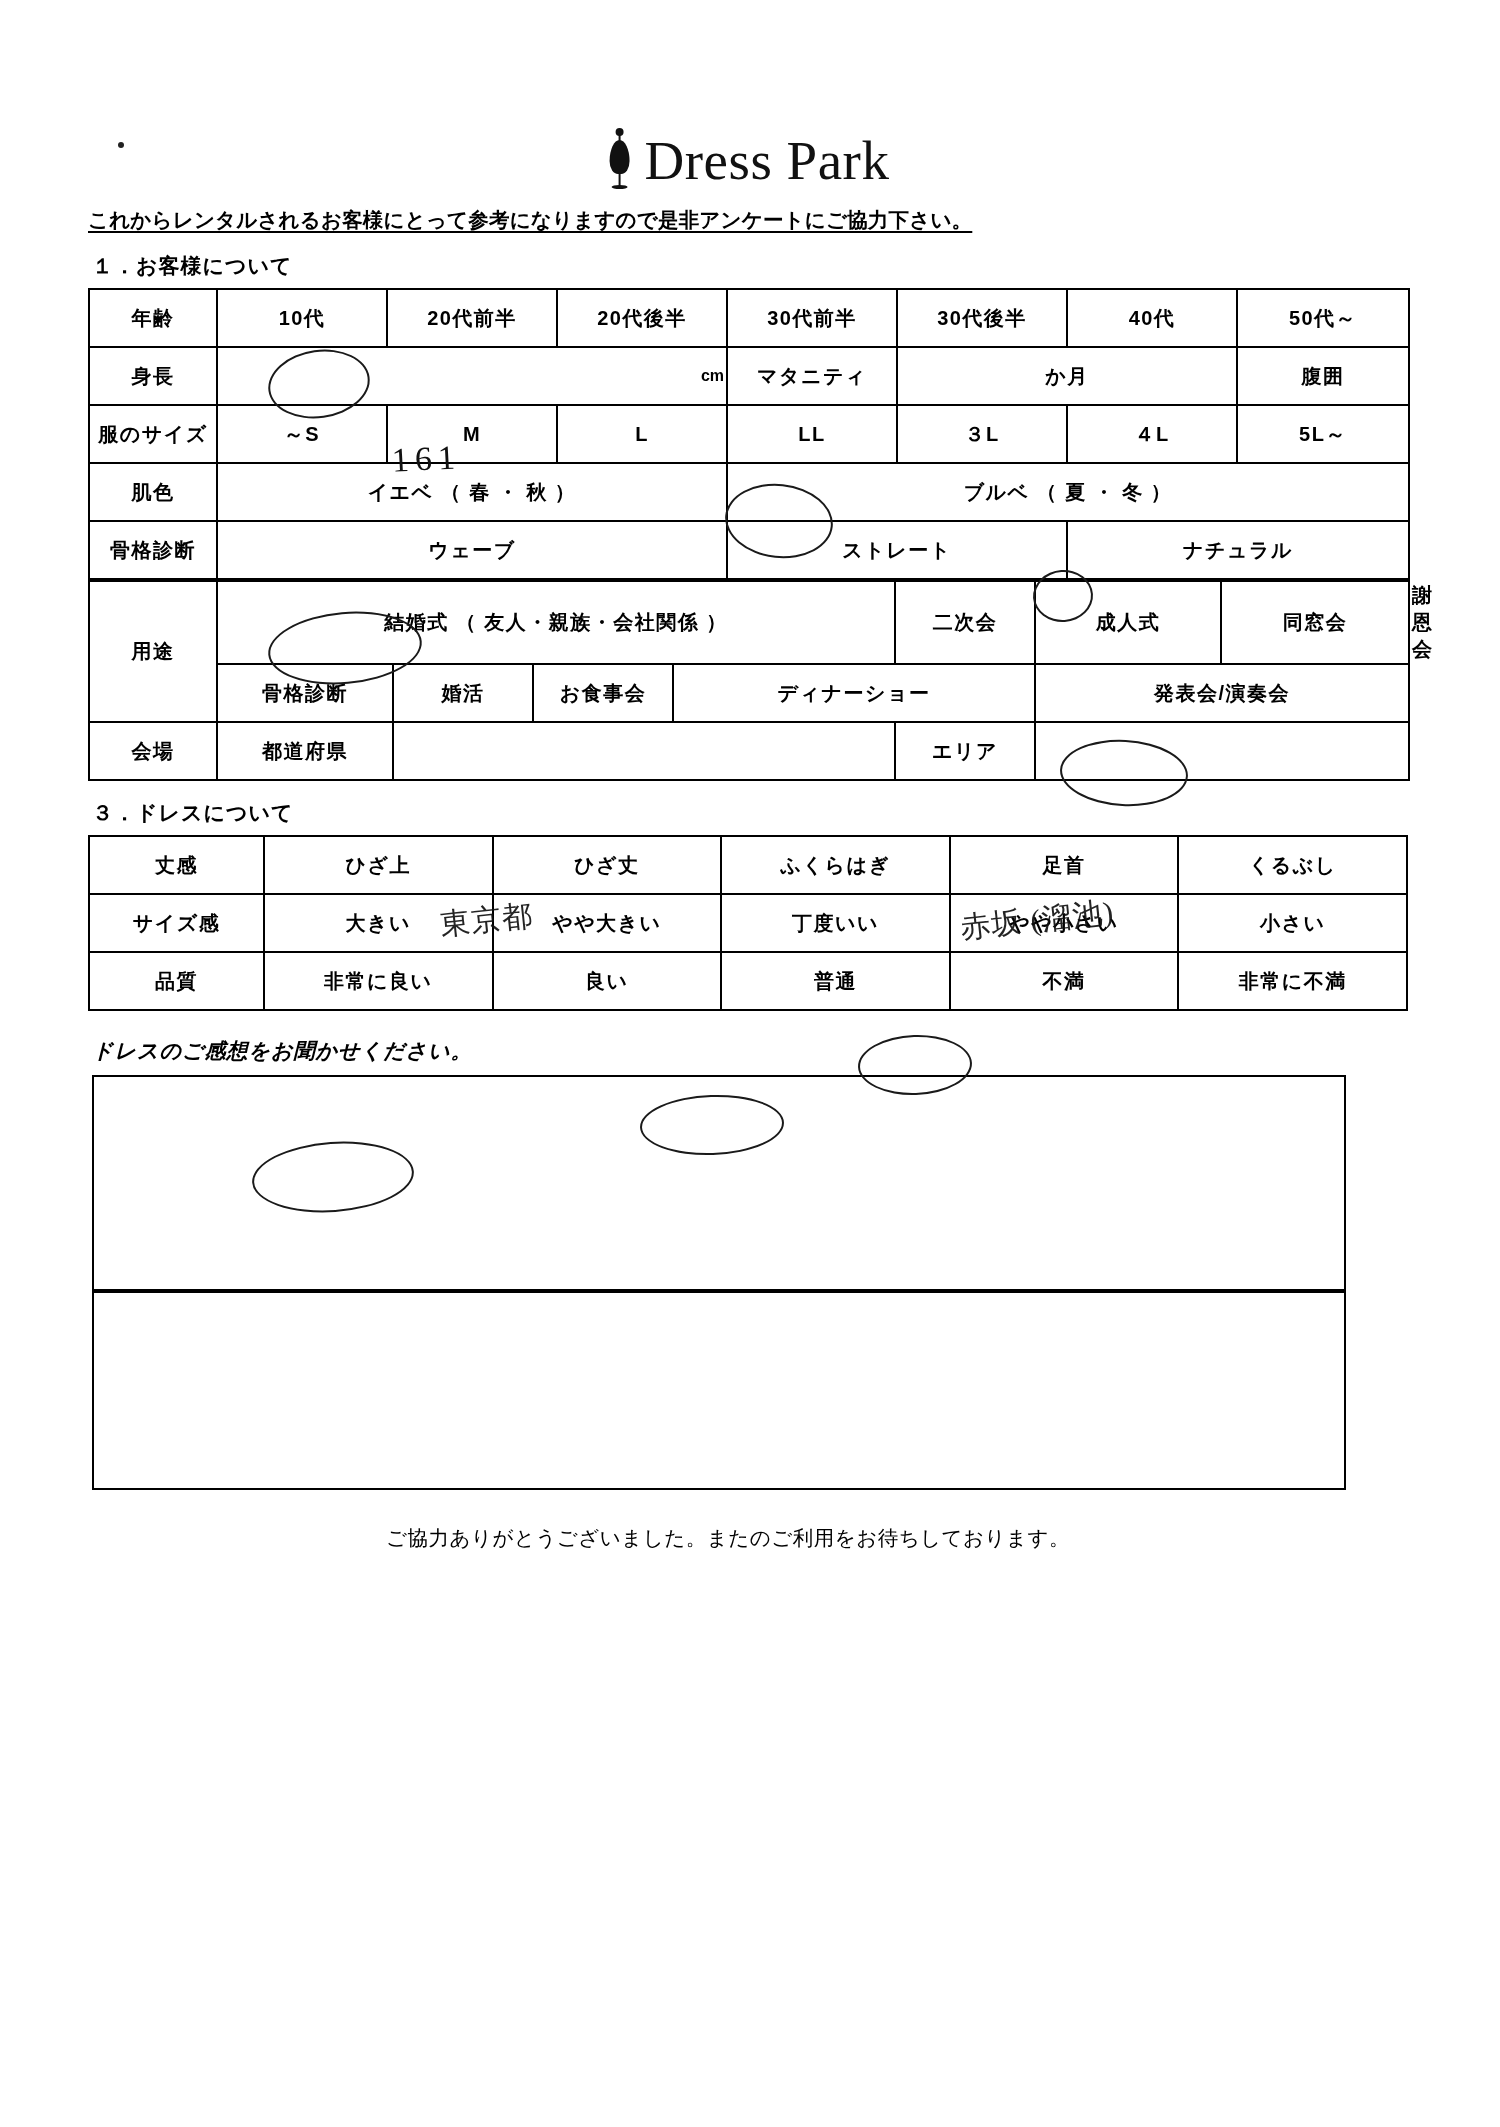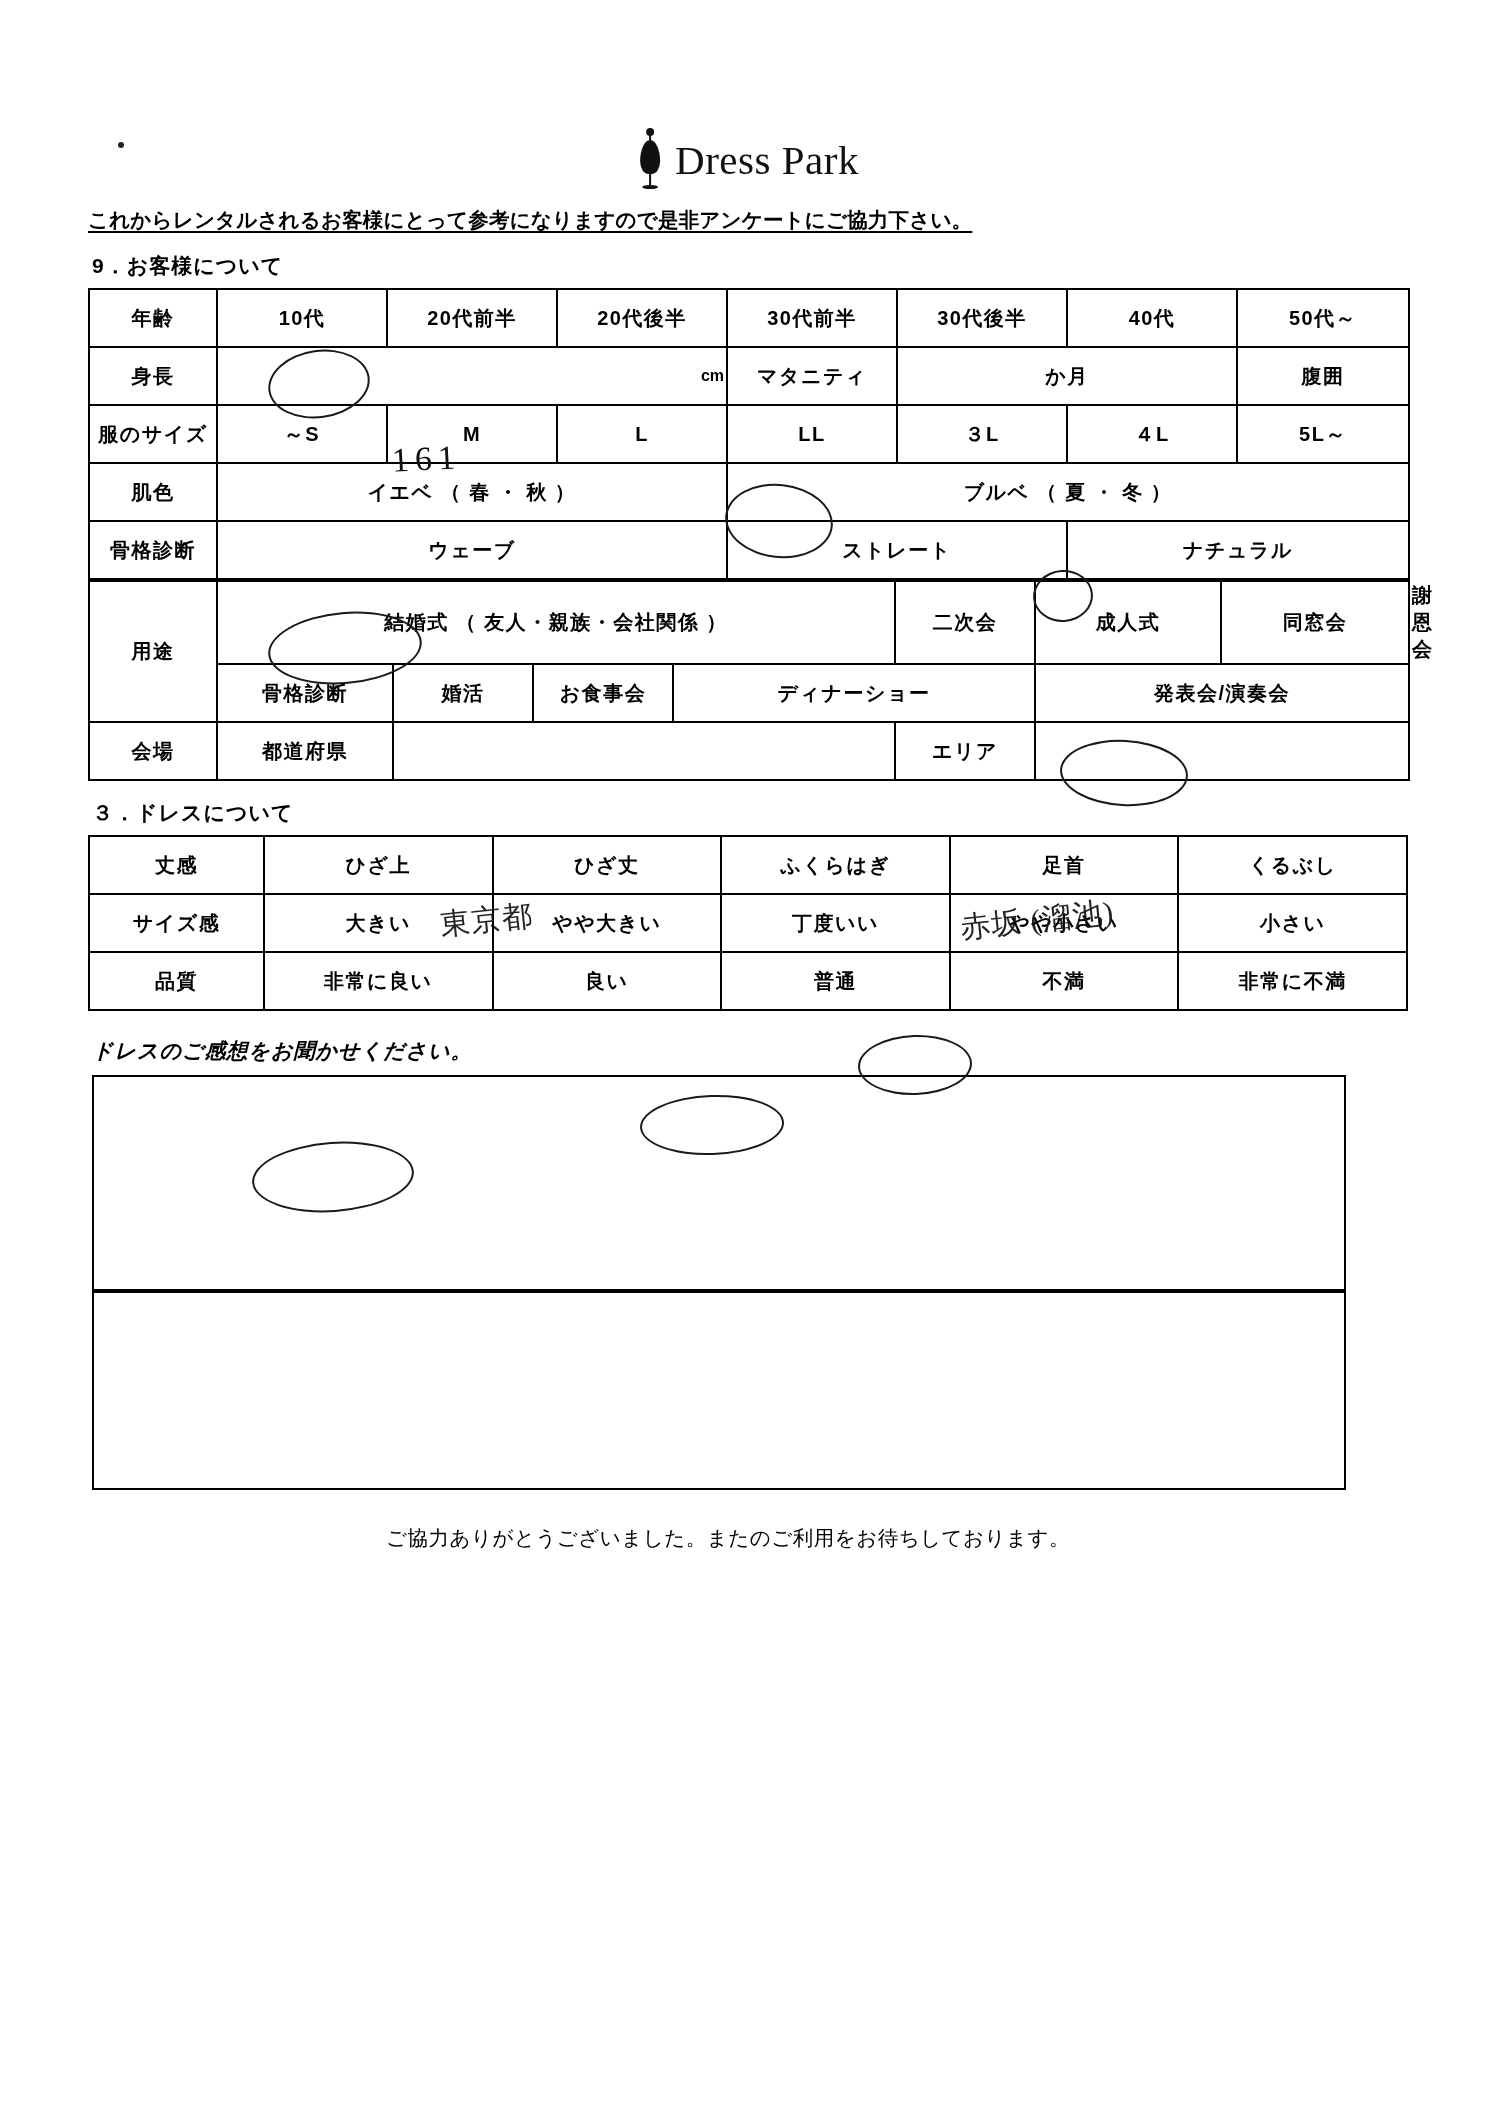--- a/index.html
+++ b/index.html
@@ -76,21 +76,21 @@
   }
   .mannequin .base {
     position: absolute;
     left: 5px; top: 57px;
     width: 16px; height: 4px;
     background: #111;
     border-radius: 50%;
   }
   .brand {
     font-family: "Liberation Serif", serif;
-    font-size: 41px;
+    font-size: 55px;
     letter-spacing: 0.5px;
     color: #111;
   }
   .speck {
     position: absolute;
     left: 30px;
     top: 22px;
     width: 6px;
     height: 6px;
     background: #222;
@@ -231,21 +231,21 @@
           <div class="body"></div>
           <div class="stem"></div>
           <div class="base"></div>
         </div>
         <div class="brand">Dress Park</div>
       </div>
     </div>
 
     <div class="intro-2">これからレンタルされるお客様にとって参考になりますので是非アンケートにご協力下さい。</div>
 
-    <div class="section-title">9．お客様について</div>
+    <div class="section-title">１．お客様について</div>
 
     <table class="grid">
       <colgroup>
         <col style="width:128px">
           <col style="width:170px">
           <col style="width:170px">
         <col style="width:170px">
           <col style="width:170px">
           <col style="width:170px">
         <col style="width:170px">

